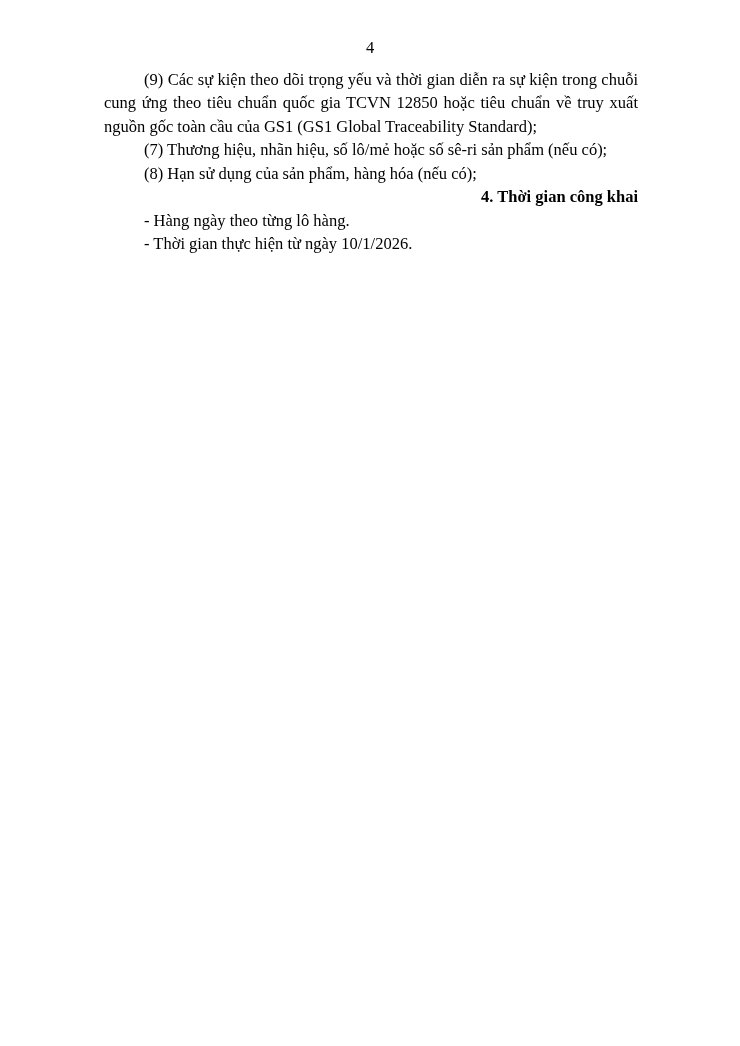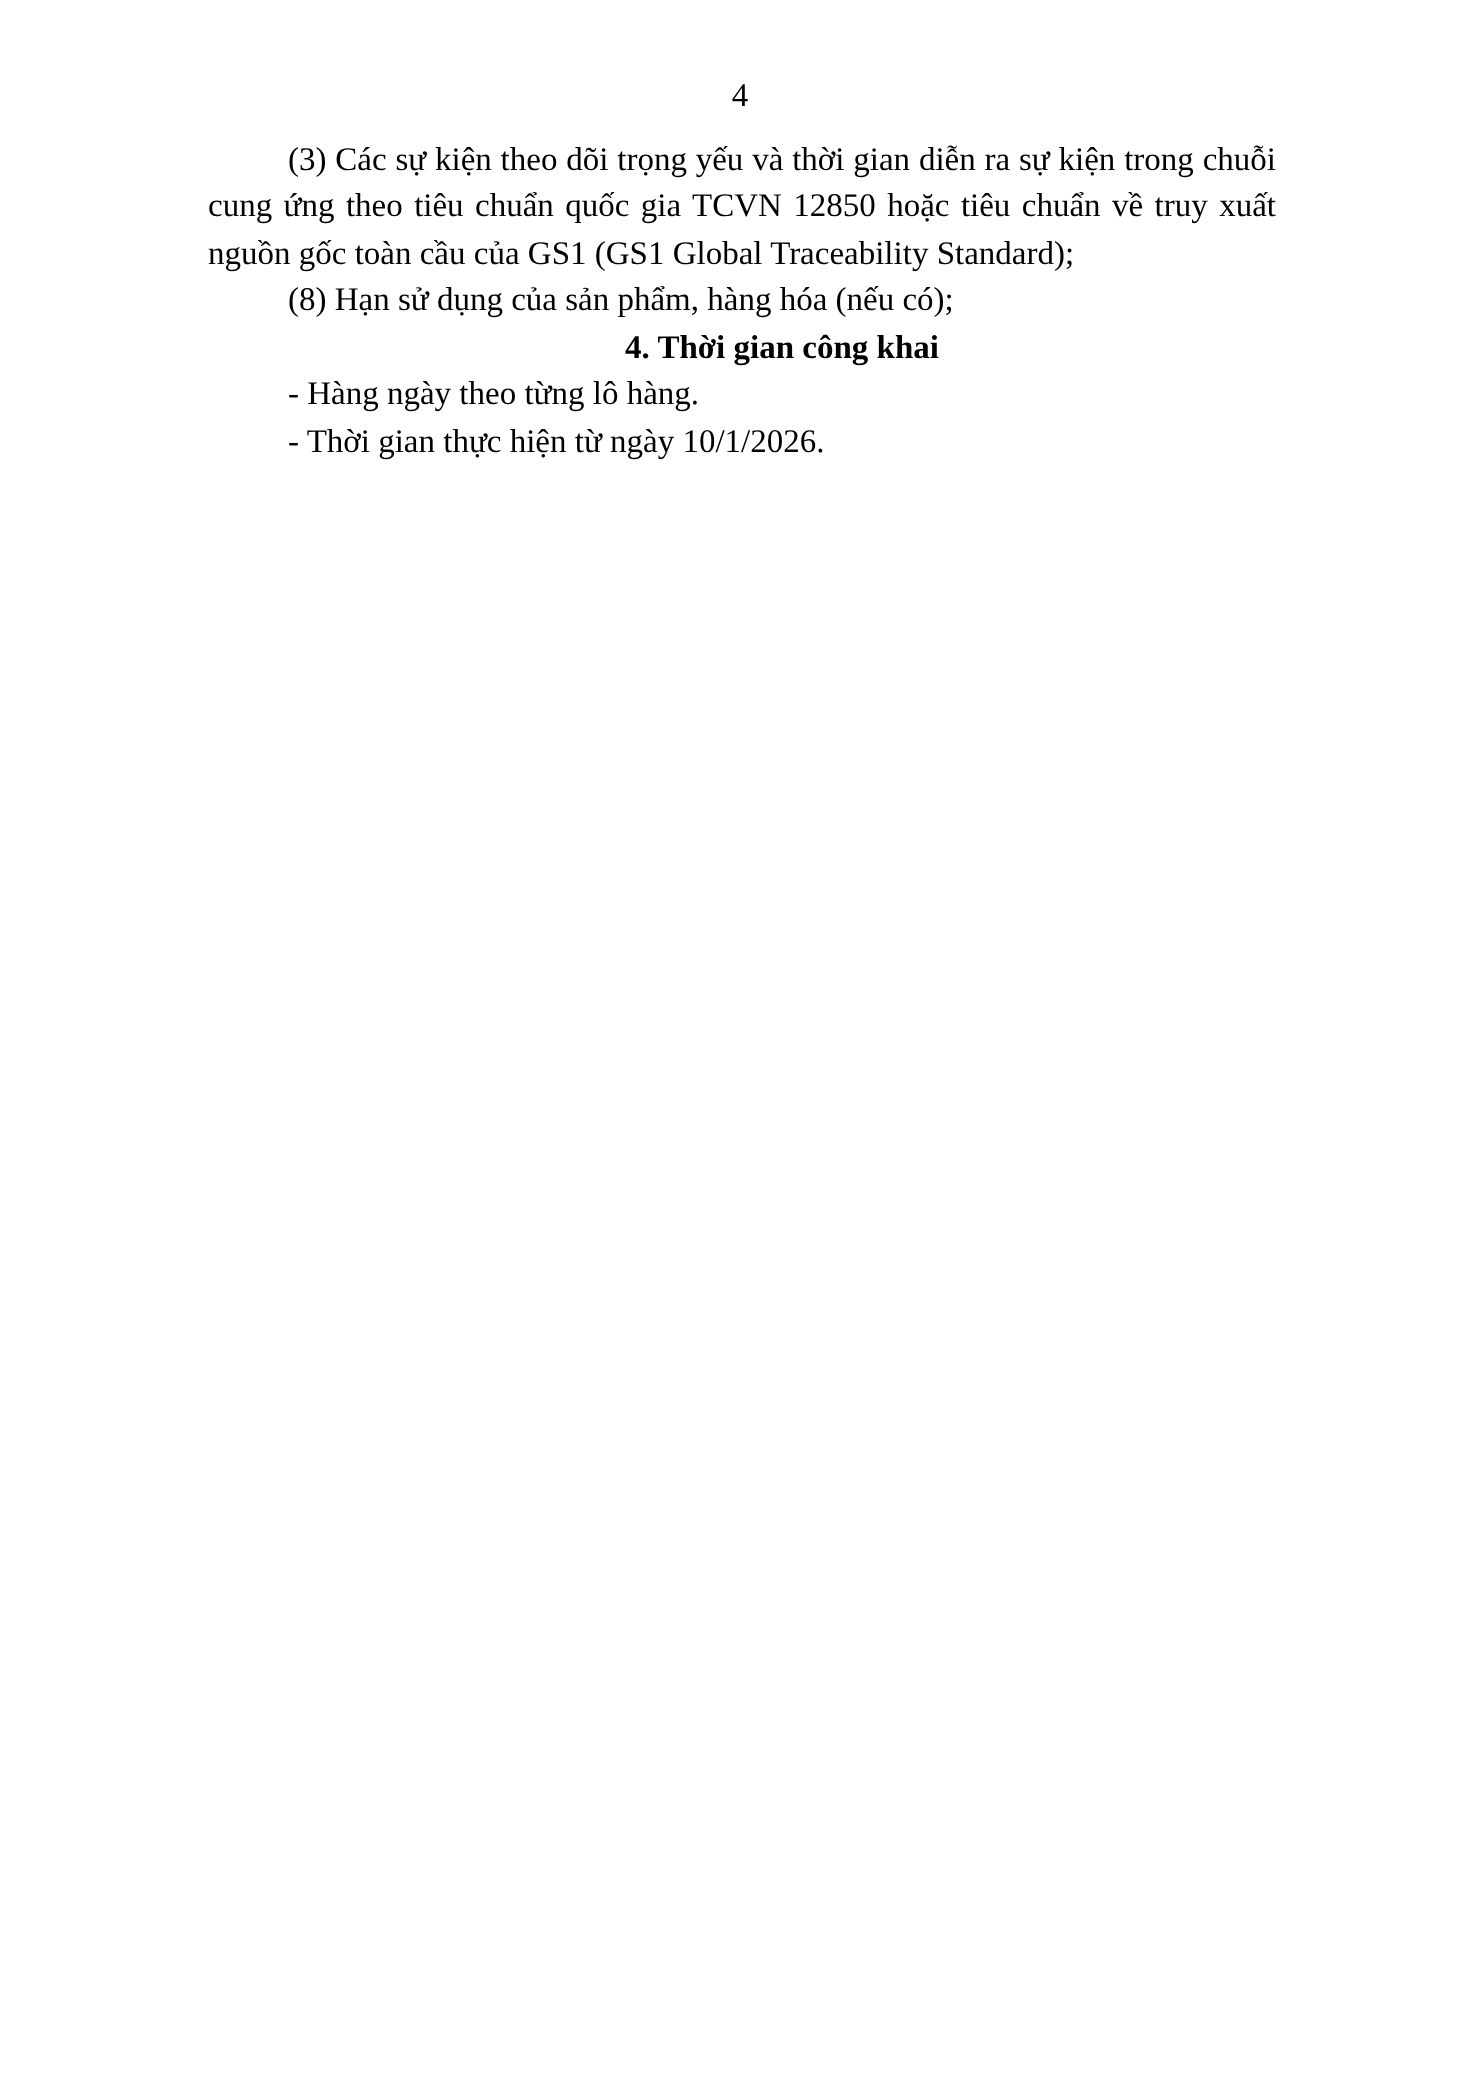--- a/index.html
+++ b/index.html
@@ -45,39 +45,40 @@
     text-indent: 40px;
     text-align: justify;
   }
   .para.nojustify {
     text-align: left;
   }
   .heading {
     margin: 0;
     text-indent: 40px;
     font-weight: bold;
-    text-align: center;
+    text-align: right;
   }
   .dash-line {
     margin: 0;
     text-indent: 40px;
     text-align: left;
   }
 </style>
 </head>
 <body>
 
 <div class="page">
 
   <div class="page-number">4</div>
 
   <div class="body-text">
 
-    <p class="para">(3) Các sự kiện theo dõi trọng yếu và thời gian diễn ra sự kiện trong chuỗi cung ứng theo tiêu chuẩn quốc gia TCVN 12850 hoặc tiêu chuẩn về truy xuất nguồn gốc toàn cầu của GS1 (GS1 Global Traceability Standard);</p>
+    <p class="para">(9) Các sự kiện theo dõi trọng yếu và thời gian diễn ra sự kiện trong chuỗi cung ứng theo tiêu chuẩn quốc gia TCVN 12850 hoặc tiêu chuẩn về truy xuất nguồn gốc toàn cầu của GS1 (GS1 Global Traceability Standard);</p>
 
+    <p class="para nojustify">(7) Thương hiệu, nhãn hiệu, số lô/mẻ hoặc số sê-ri sản phẩm (nếu có);</p>
 
     <p class="para nojustify">(8) Hạn sử dụng của sản phẩm, hàng hóa (nếu có);</p>
 
 
     <p class="heading">4. Thời gian công khai</p>
 
     <p class="dash-line">- Hàng ngày theo từng lô hàng.</p>
 
     <p class="dash-line">- Thời gian thực hiện từ ngày 10/1/2026.</p>
 

